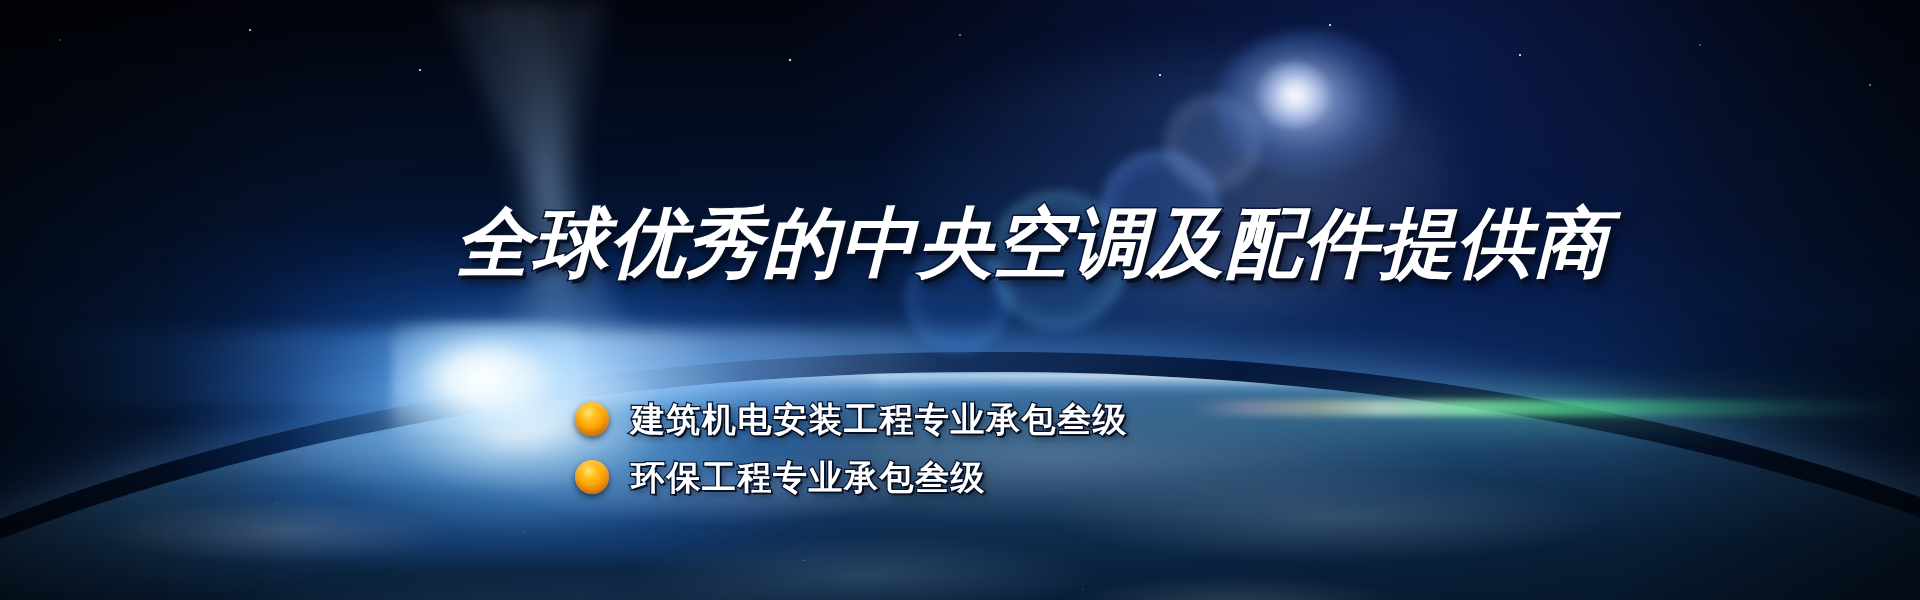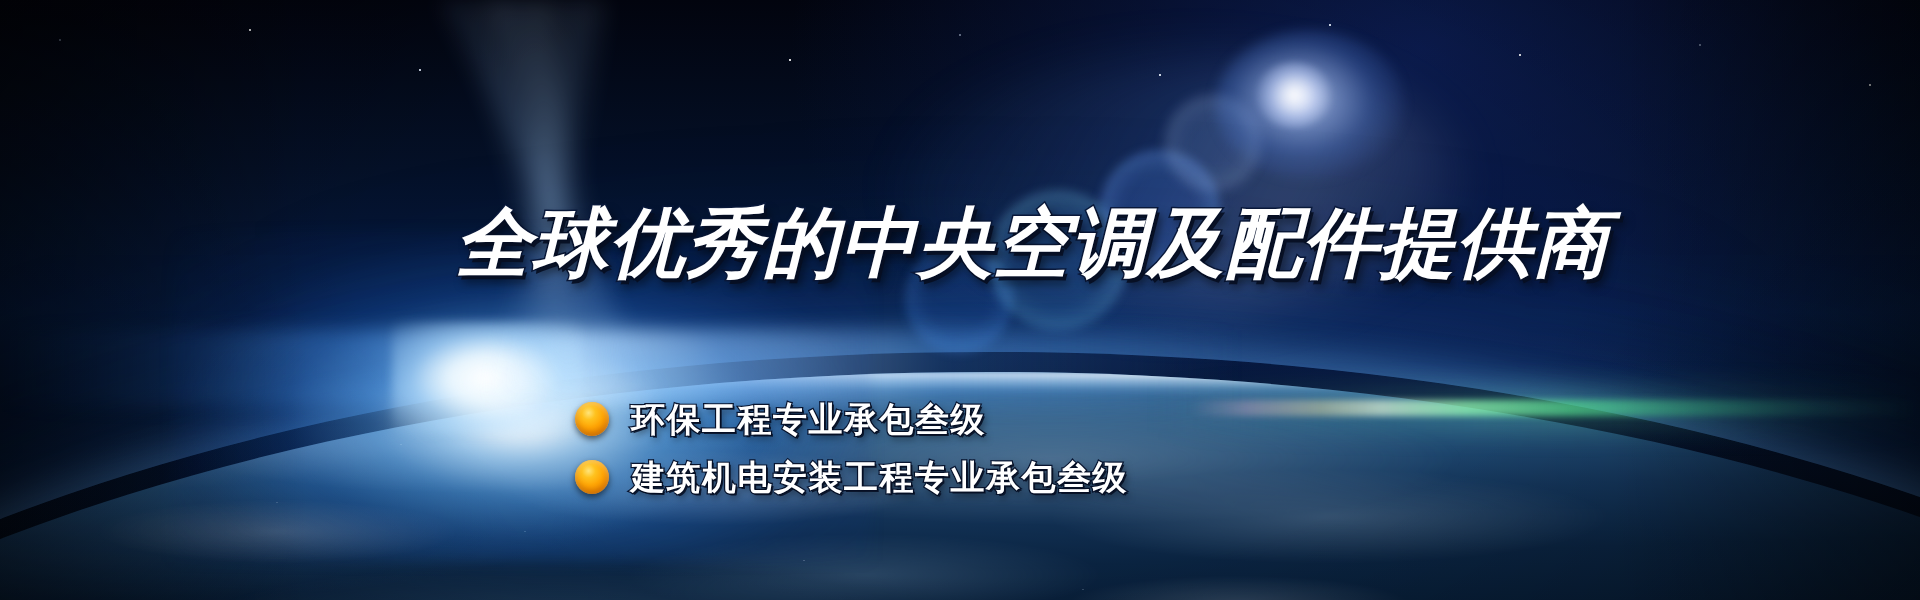--- a/index.html
+++ b/index.html
@@ -377,23 +377,23 @@
   <div class="vignette"></div>
 
   <div class="content">
 
     <div class="headline">全球优秀的中央空调及配件提供商</div>
 
     <div class="bullets">
 
       <div class="bullet-row">
         <span class="bullet-dot"></span>
-        <span class="bullet-text">环保工程专业承包叁级</span>
+        <span class="bullet-text">建筑机电安装工程专业承包叁级</span>
       </div>
 
       <div class="bullet-row">
         <span class="bullet-dot"></span>
-        <span class="bullet-text">建筑机电安装工程专业承包叁级</span>
+        <span class="bullet-text">环保工程专业承包叁级</span>
       </div>
 
     </div>
   </div>
 </div>
 
 </body></html>

